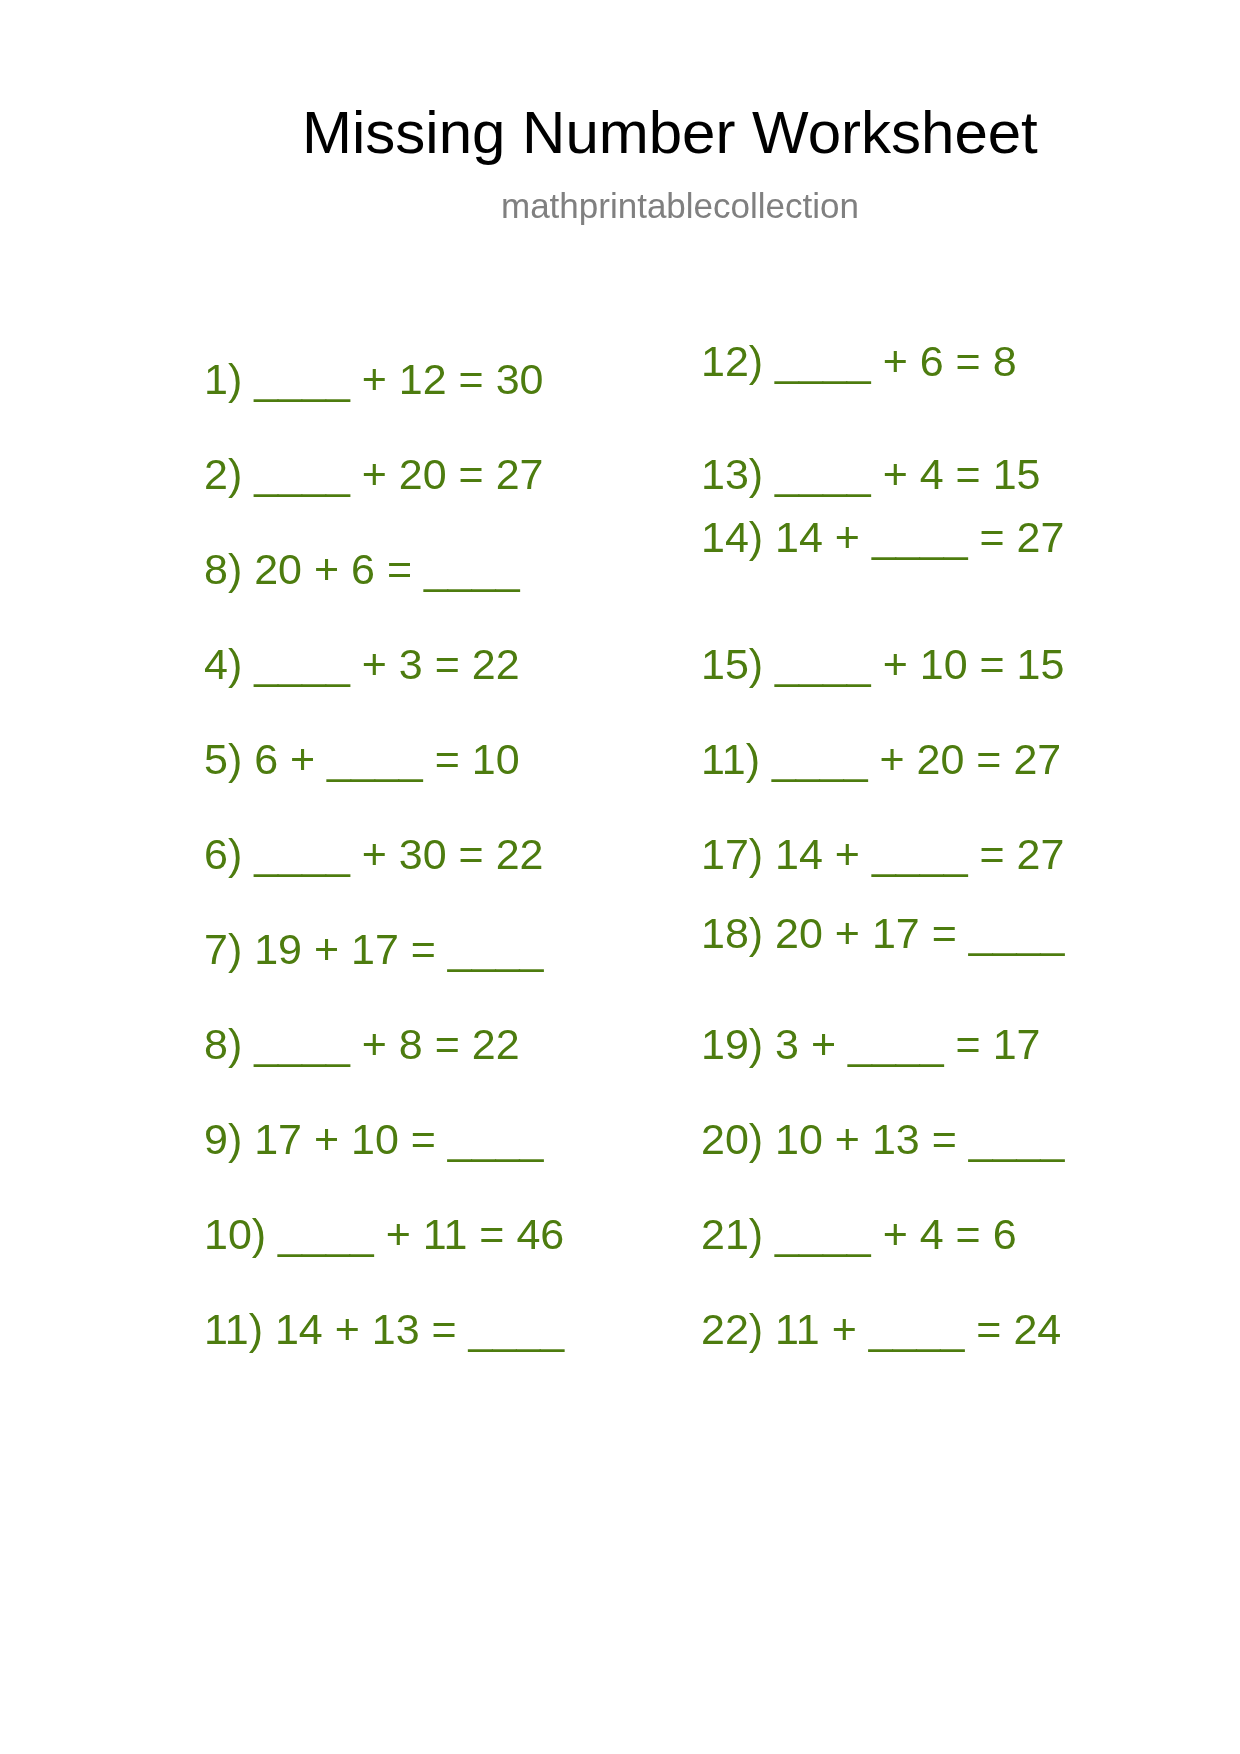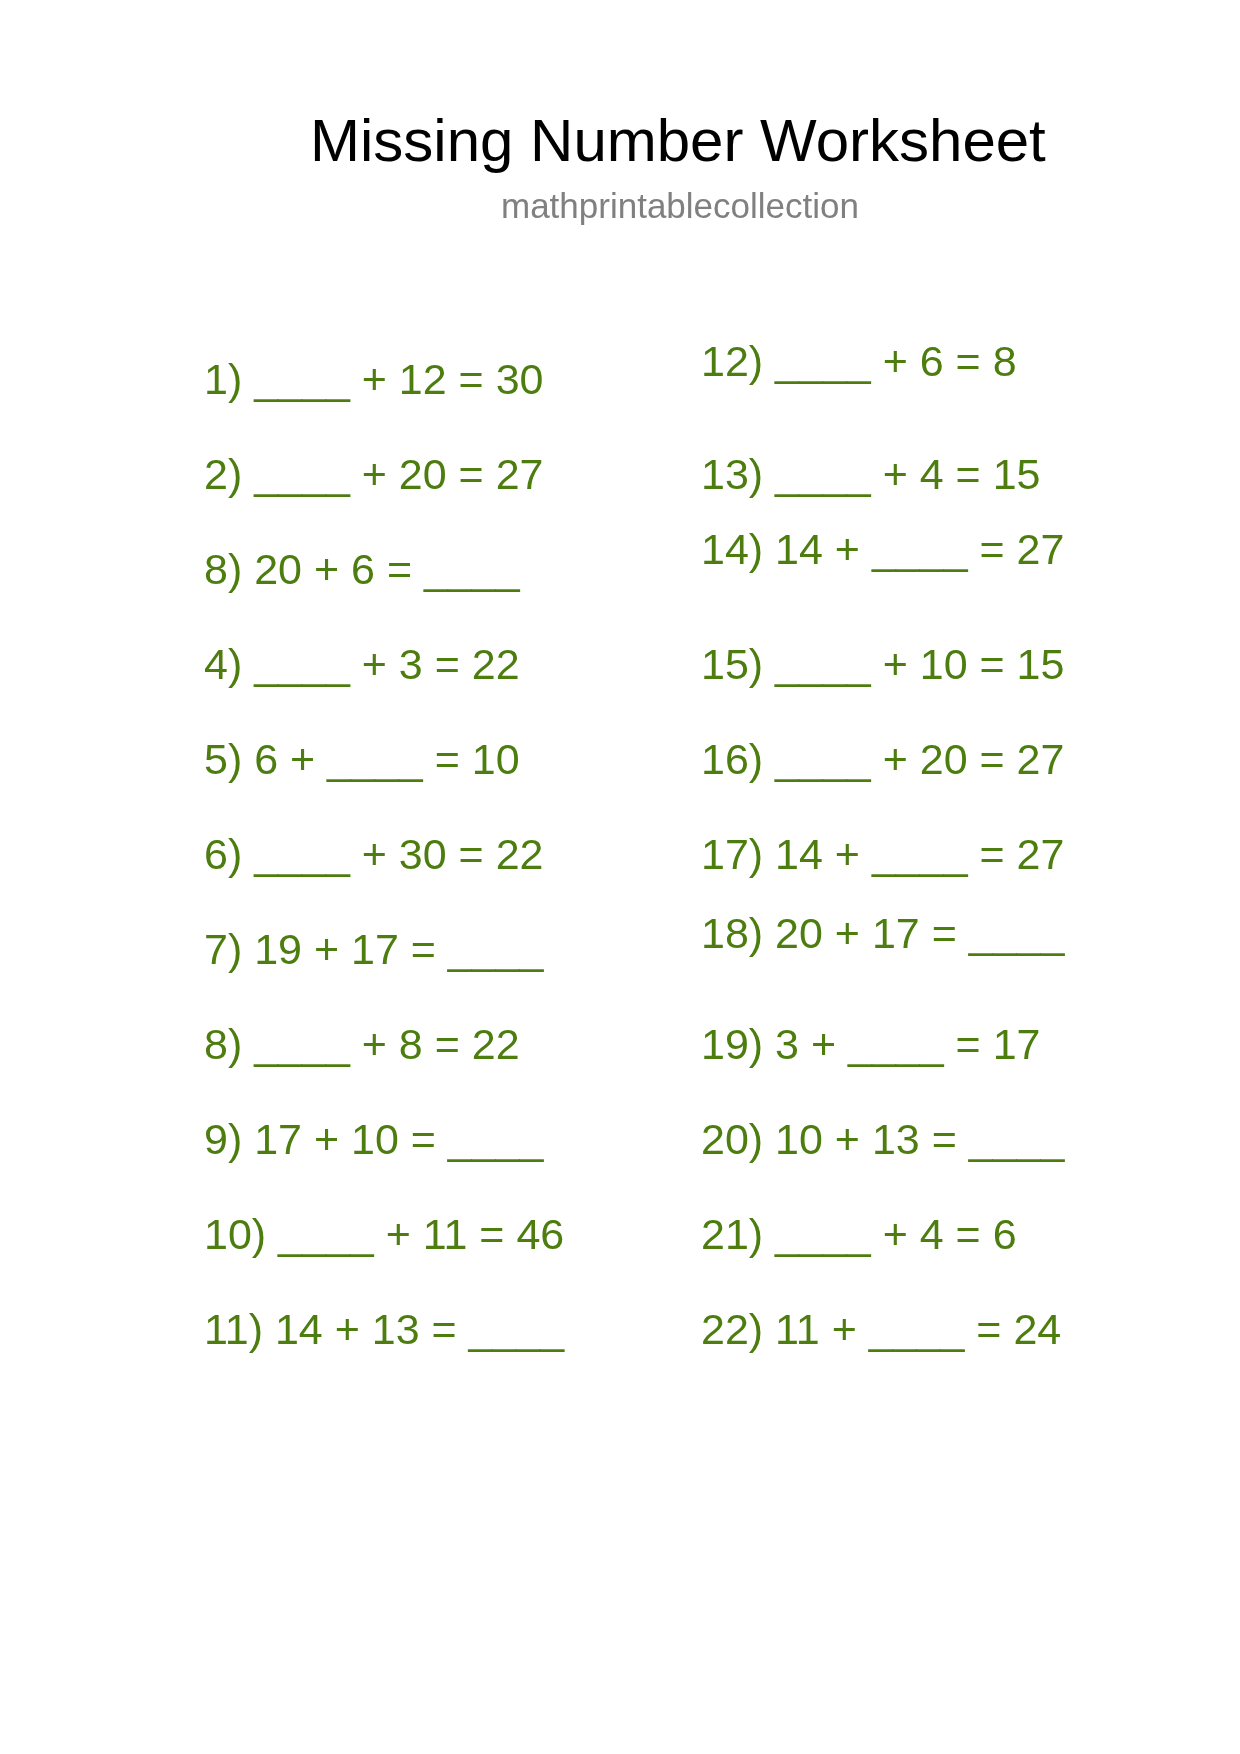--- a/index.html
+++ b/index.html
@@ -16,21 +16,21 @@
       color: #000000;
     }
     .title {
       position: absolute;
       left: 302px;
       top: 98px;
       font-size: 60px;
       line-height: 70px;
       white-space: nowrap;
       color: #000000;
-      margin: 8px;
+      margin: 0;
       font-weight: normal;
     }
     .subtitle {
       position: absolute;
       left: 501px;
       top: 181px;
       font-size: 35px;
       line-height: 50px;
       white-space: nowrap;
       color: #808080;
@@ -66,22 +66,22 @@
   <div class="problem" style="top:924px">7) 19 + 17 = ____</div>
   <div class="problem" style="top:1019px">8) ____ + 8 = 22</div>
   <div class="problem" style="top:1114px">9) 17 + 10 = ____</div>
   <div class="problem" style="top:1209px">10) ____ + 11 = 46</div>
   <div class="problem" style="top:1304px">11) 14 + 13 = ____</div>
 </div>
 
 <div class="column col-right">
   <div class="problem" style="top:336px">12) ____ + 6 = 8</div>
   <div class="problem" style="top:449px">13) ____ + 4 = 15</div>
-  <div class="problem" style="top:524px">14) 14 + ____ = 27</div>
+  <div class="problem" style="top:512px">14) 14 + ____ = 27</div>
   <div class="problem" style="top:639px">15) ____ + 10 = 15</div>
-  <div class="problem" style="top:734px">16) ____ + 20 = 27</div>
+  <div class="problem" style="top:734px">11) ____ + 20 = 27</div>
   <div class="problem" style="top:829px">17) 14 + ____ = 27</div>
   <div class="problem" style="top:908px">18) 20 + 17 = ____</div>
   <div class="problem" style="top:1019px">19) 3 + ____ = 17</div>
   <div class="problem" style="top:1114px">20) 10 + 13 = ____</div>
   <div class="problem" style="top:1209px">21) ____ + 4 = 6</div>
   <div class="problem" style="top:1304px">22) 11 + ____ = 24</div>
 </div>
 
 </body></html>

